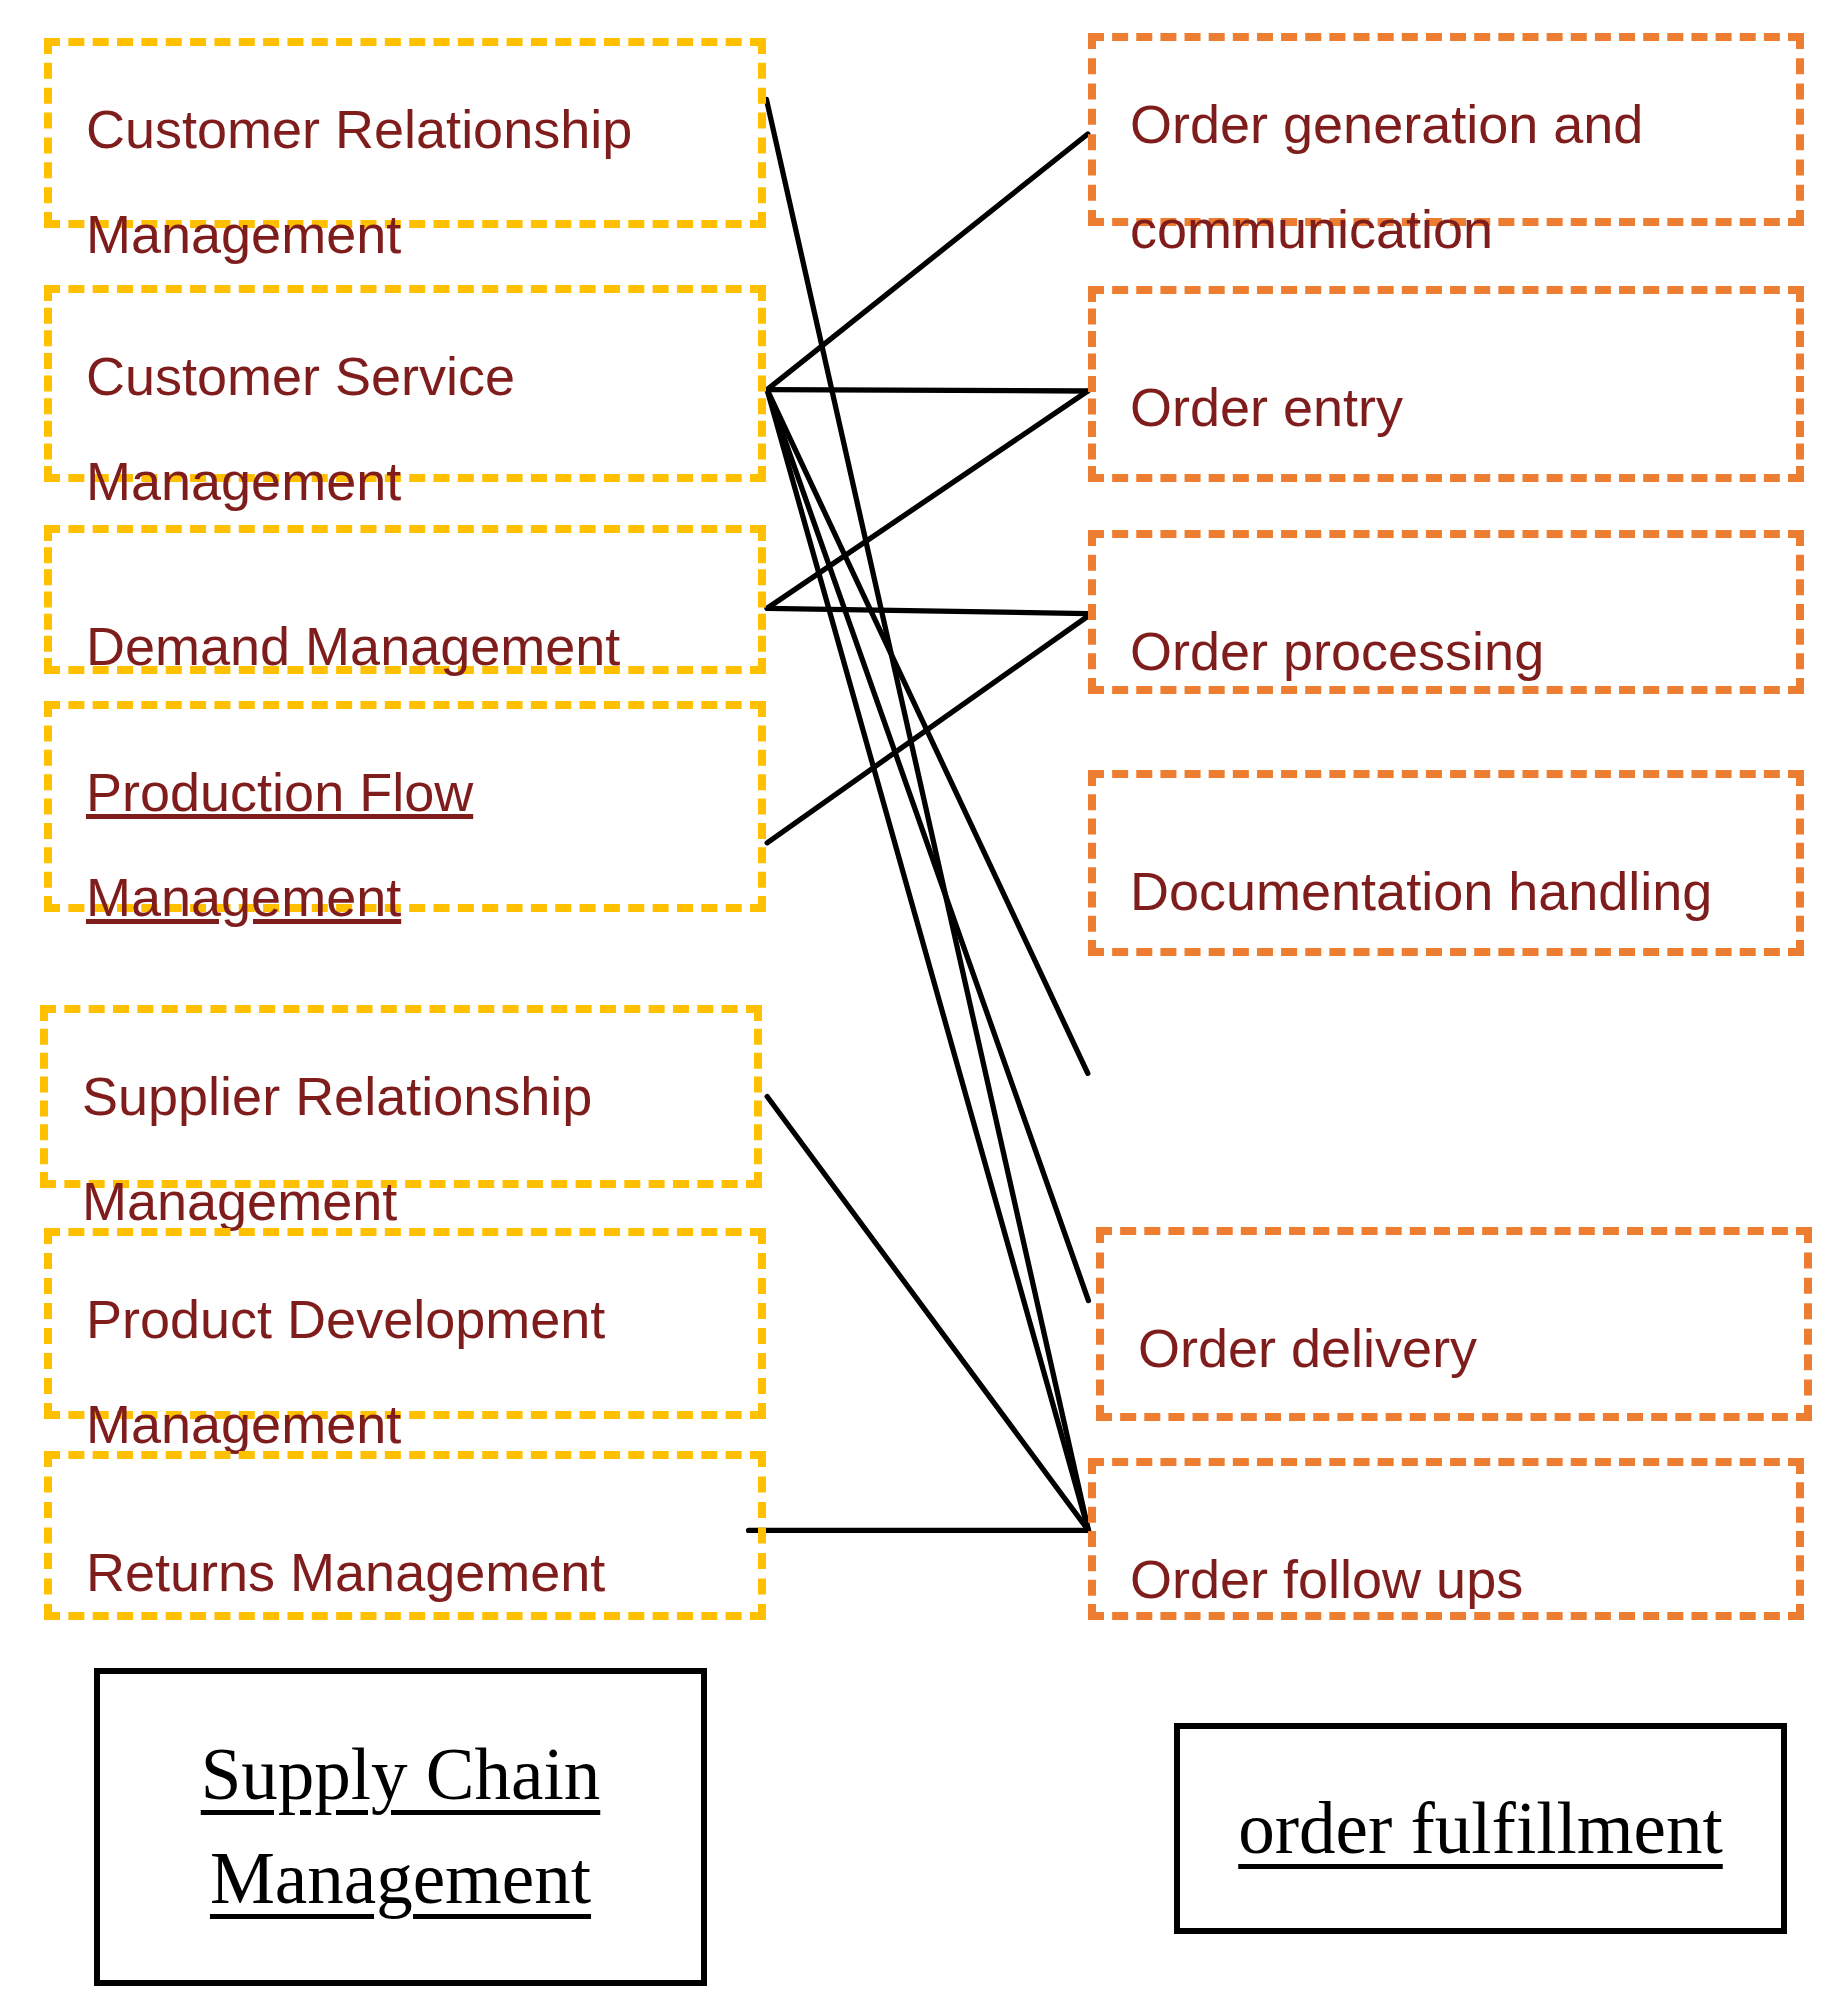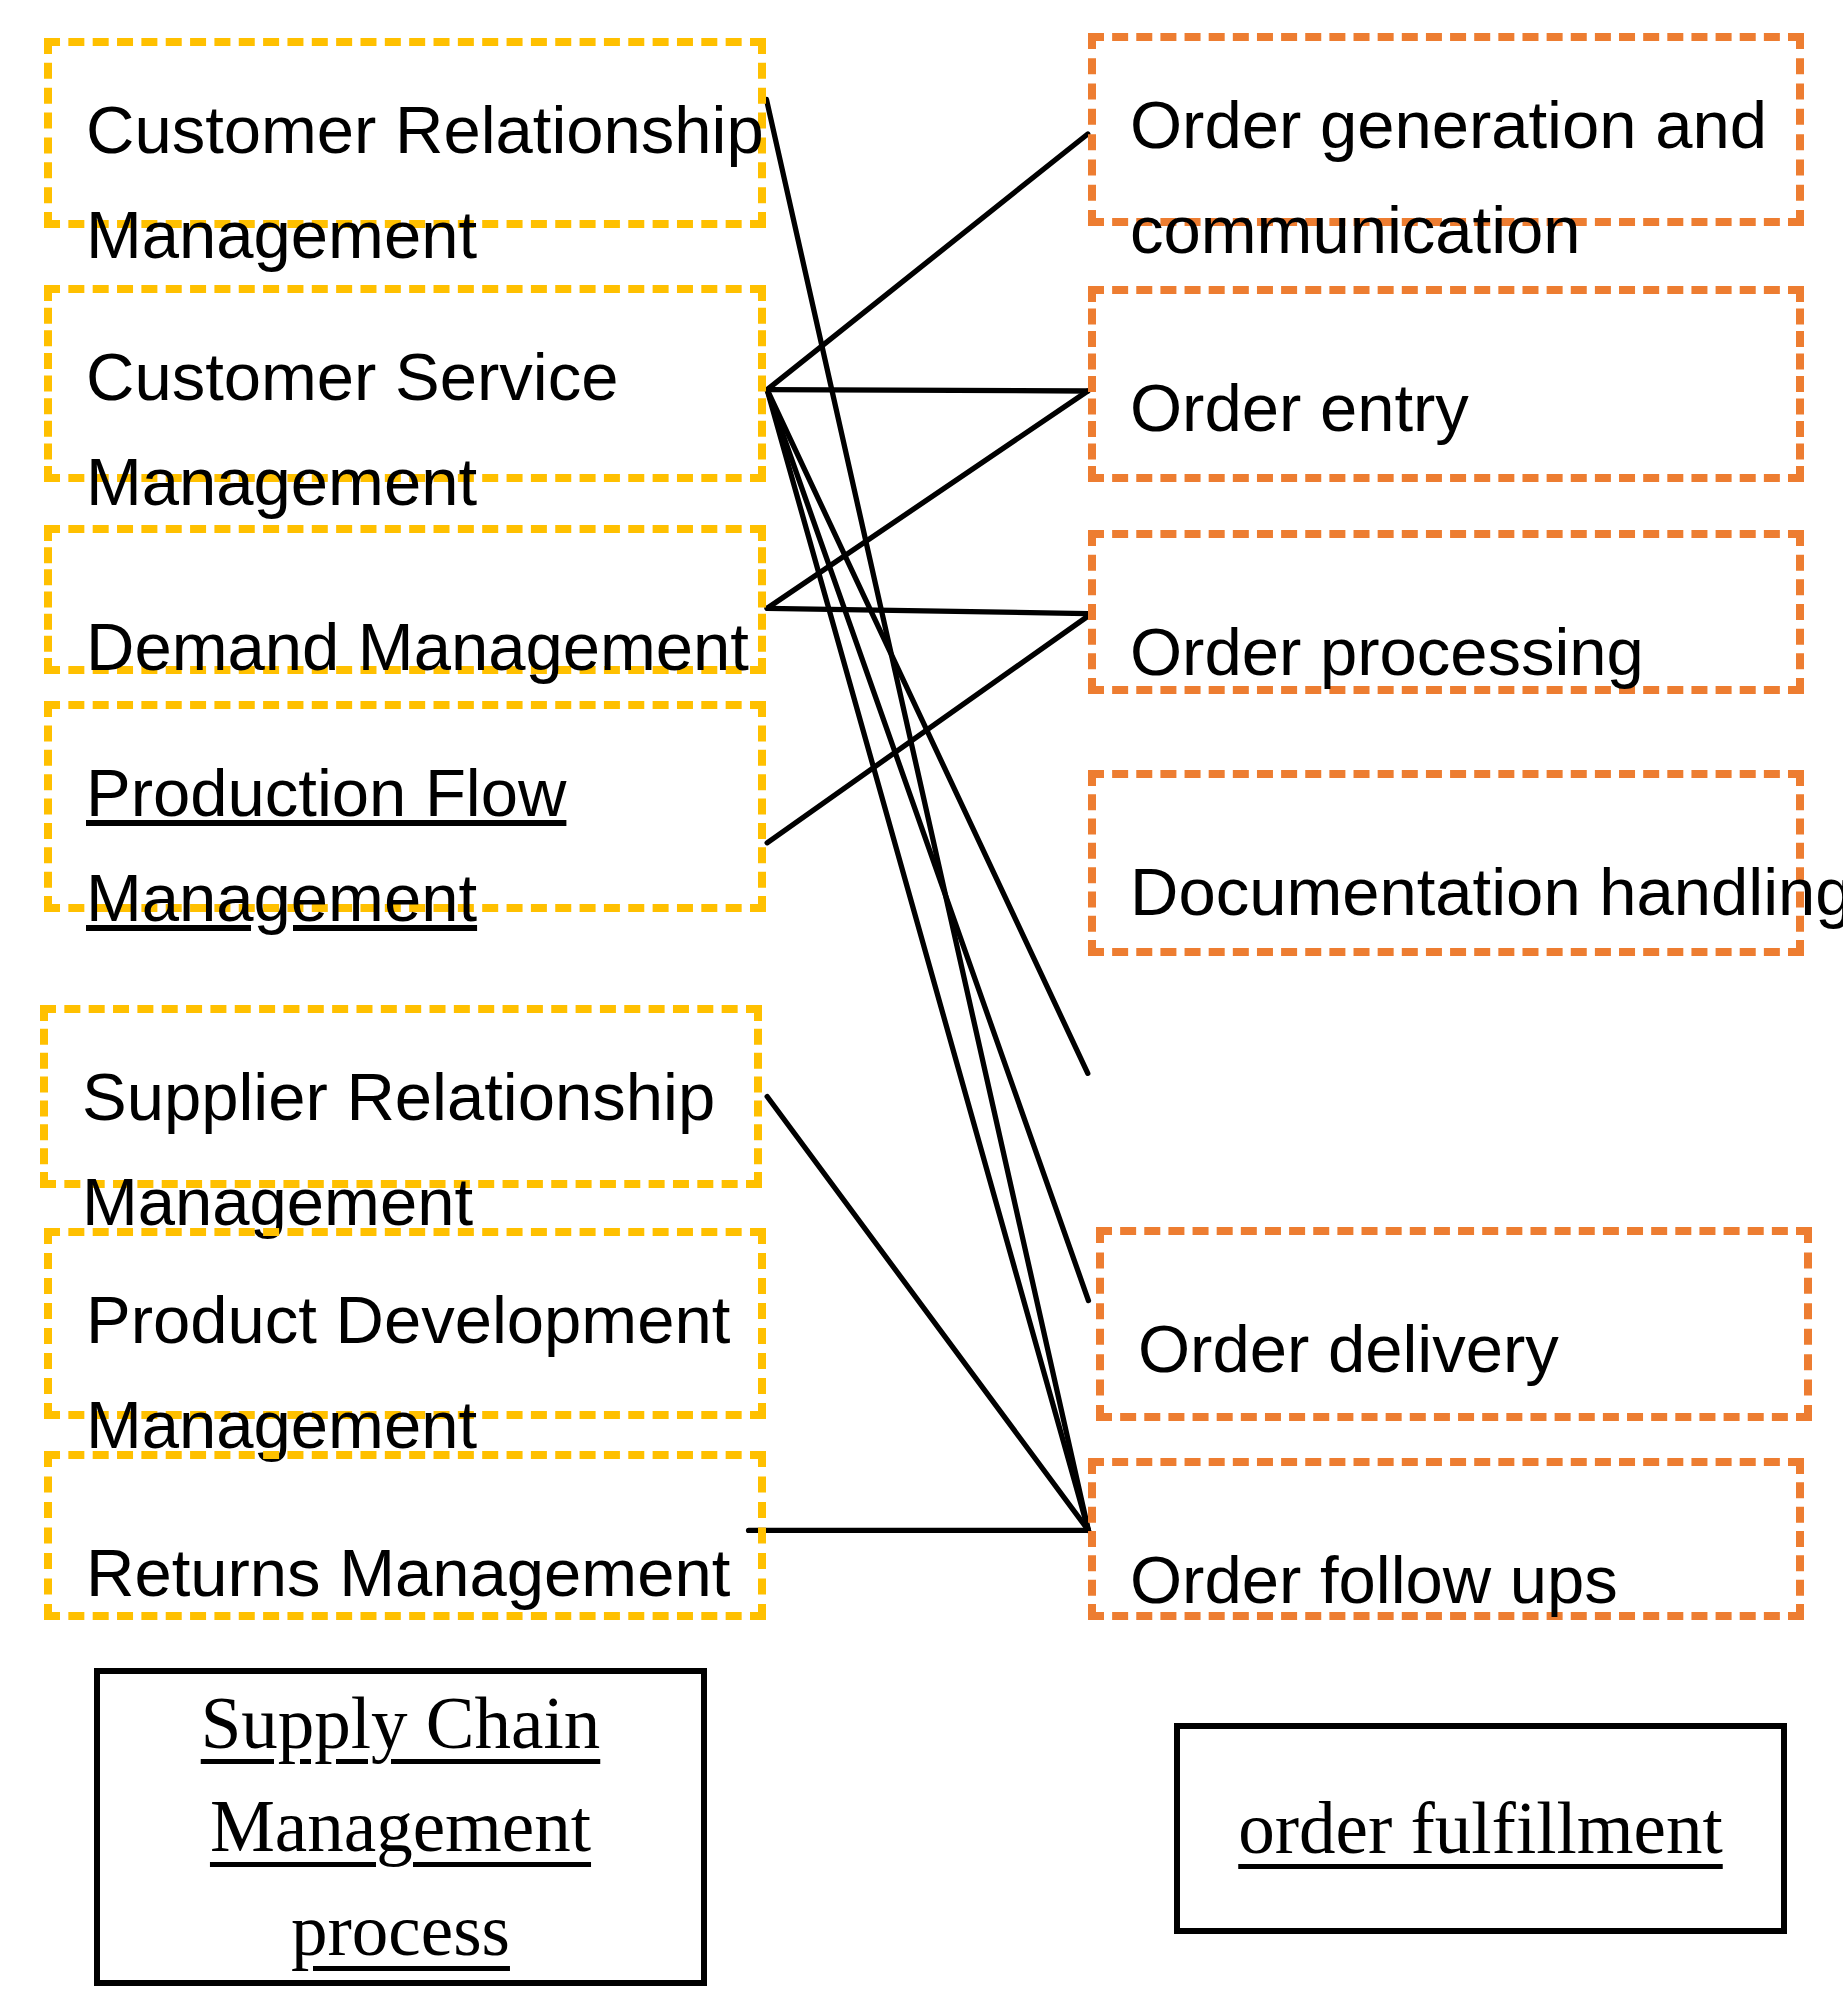--- a/index.html
+++ b/index.html
@@ -14,22 +14,22 @@
   #lines-layer{
     position:absolute;
     left:0;top:0;
     width:1843px;height:1995px;
     pointer-events:none;
   }
   .proc-box{
     position:absolute;
     box-sizing:border-box;
     border:8.6px dashed #FFC000;
-    color:#000000;
-    font-size:67px;
+    color:#7f1d1d;
+    font-size:54px;
     line-height:105px;
     padding:30.5px 33px 0 34px;
     white-space:nowrap;
     background:transparent;
   }
   .proc-box.single{ padding-top:61px; }
   .proc-box.right{ border-color:#ED7D31; }
   .footer-label{
     position:absolute;
     box-sizing:border-box;
@@ -66,21 +66,20 @@
       <line x1="1158" y1="918" x2="1642" y2="590" stroke="#000000" stroke-width="8" stroke-linecap="round"></line>
       <line x1="1158" y1="918" x2="1642" y2="926" stroke="#000000" stroke-width="8" stroke-linecap="round"></line>
       <line x1="1158" y1="1272" x2="1642" y2="930" stroke="#000000" stroke-width="8" stroke-linecap="round"></line>
       <line x1="1158" y1="1655" x2="1643" y2="2310" stroke="#000000" stroke-width="8" stroke-linecap="round"></line>
       <line x1="1130" y1="2310" x2="1643" y2="2310" stroke="#000000" stroke-width="8" stroke-linecap="round"></line>
     </svg>
 
   <div class="footer-label" id="left-footer" style="left: 94px; top: 1668px; width: 613px; height: 318px; border-color: rgb(0, 0, 0);">
       <span class="lbl-line">Supply Chain</span>
       <span class="lbl-line">Management</span>
-      <span class="lbl-line">process</span>
     </div>
 
   <div class="footer-label" id="right-footer" style="left: 1174px; top: 1723px; width: 613px; height: 211px; border-color: rgb(0, 0, 0);">
       <span class="lbl-line">order fulfillment</span>
     </div>
 <div class="proc-box left" style="left: 44px; top: 38px; width: 722px; height: 190px; border-color: rgb(255, 192, 0);">
       <span class="box-line">Customer Relationship</span>
       <span class="box-line">Management</span>
     </div>
     <div class="proc-box left" style="left: 44px; top: 285px; width: 722px; height: 197px; border-color: rgb(255, 192, 0);">

